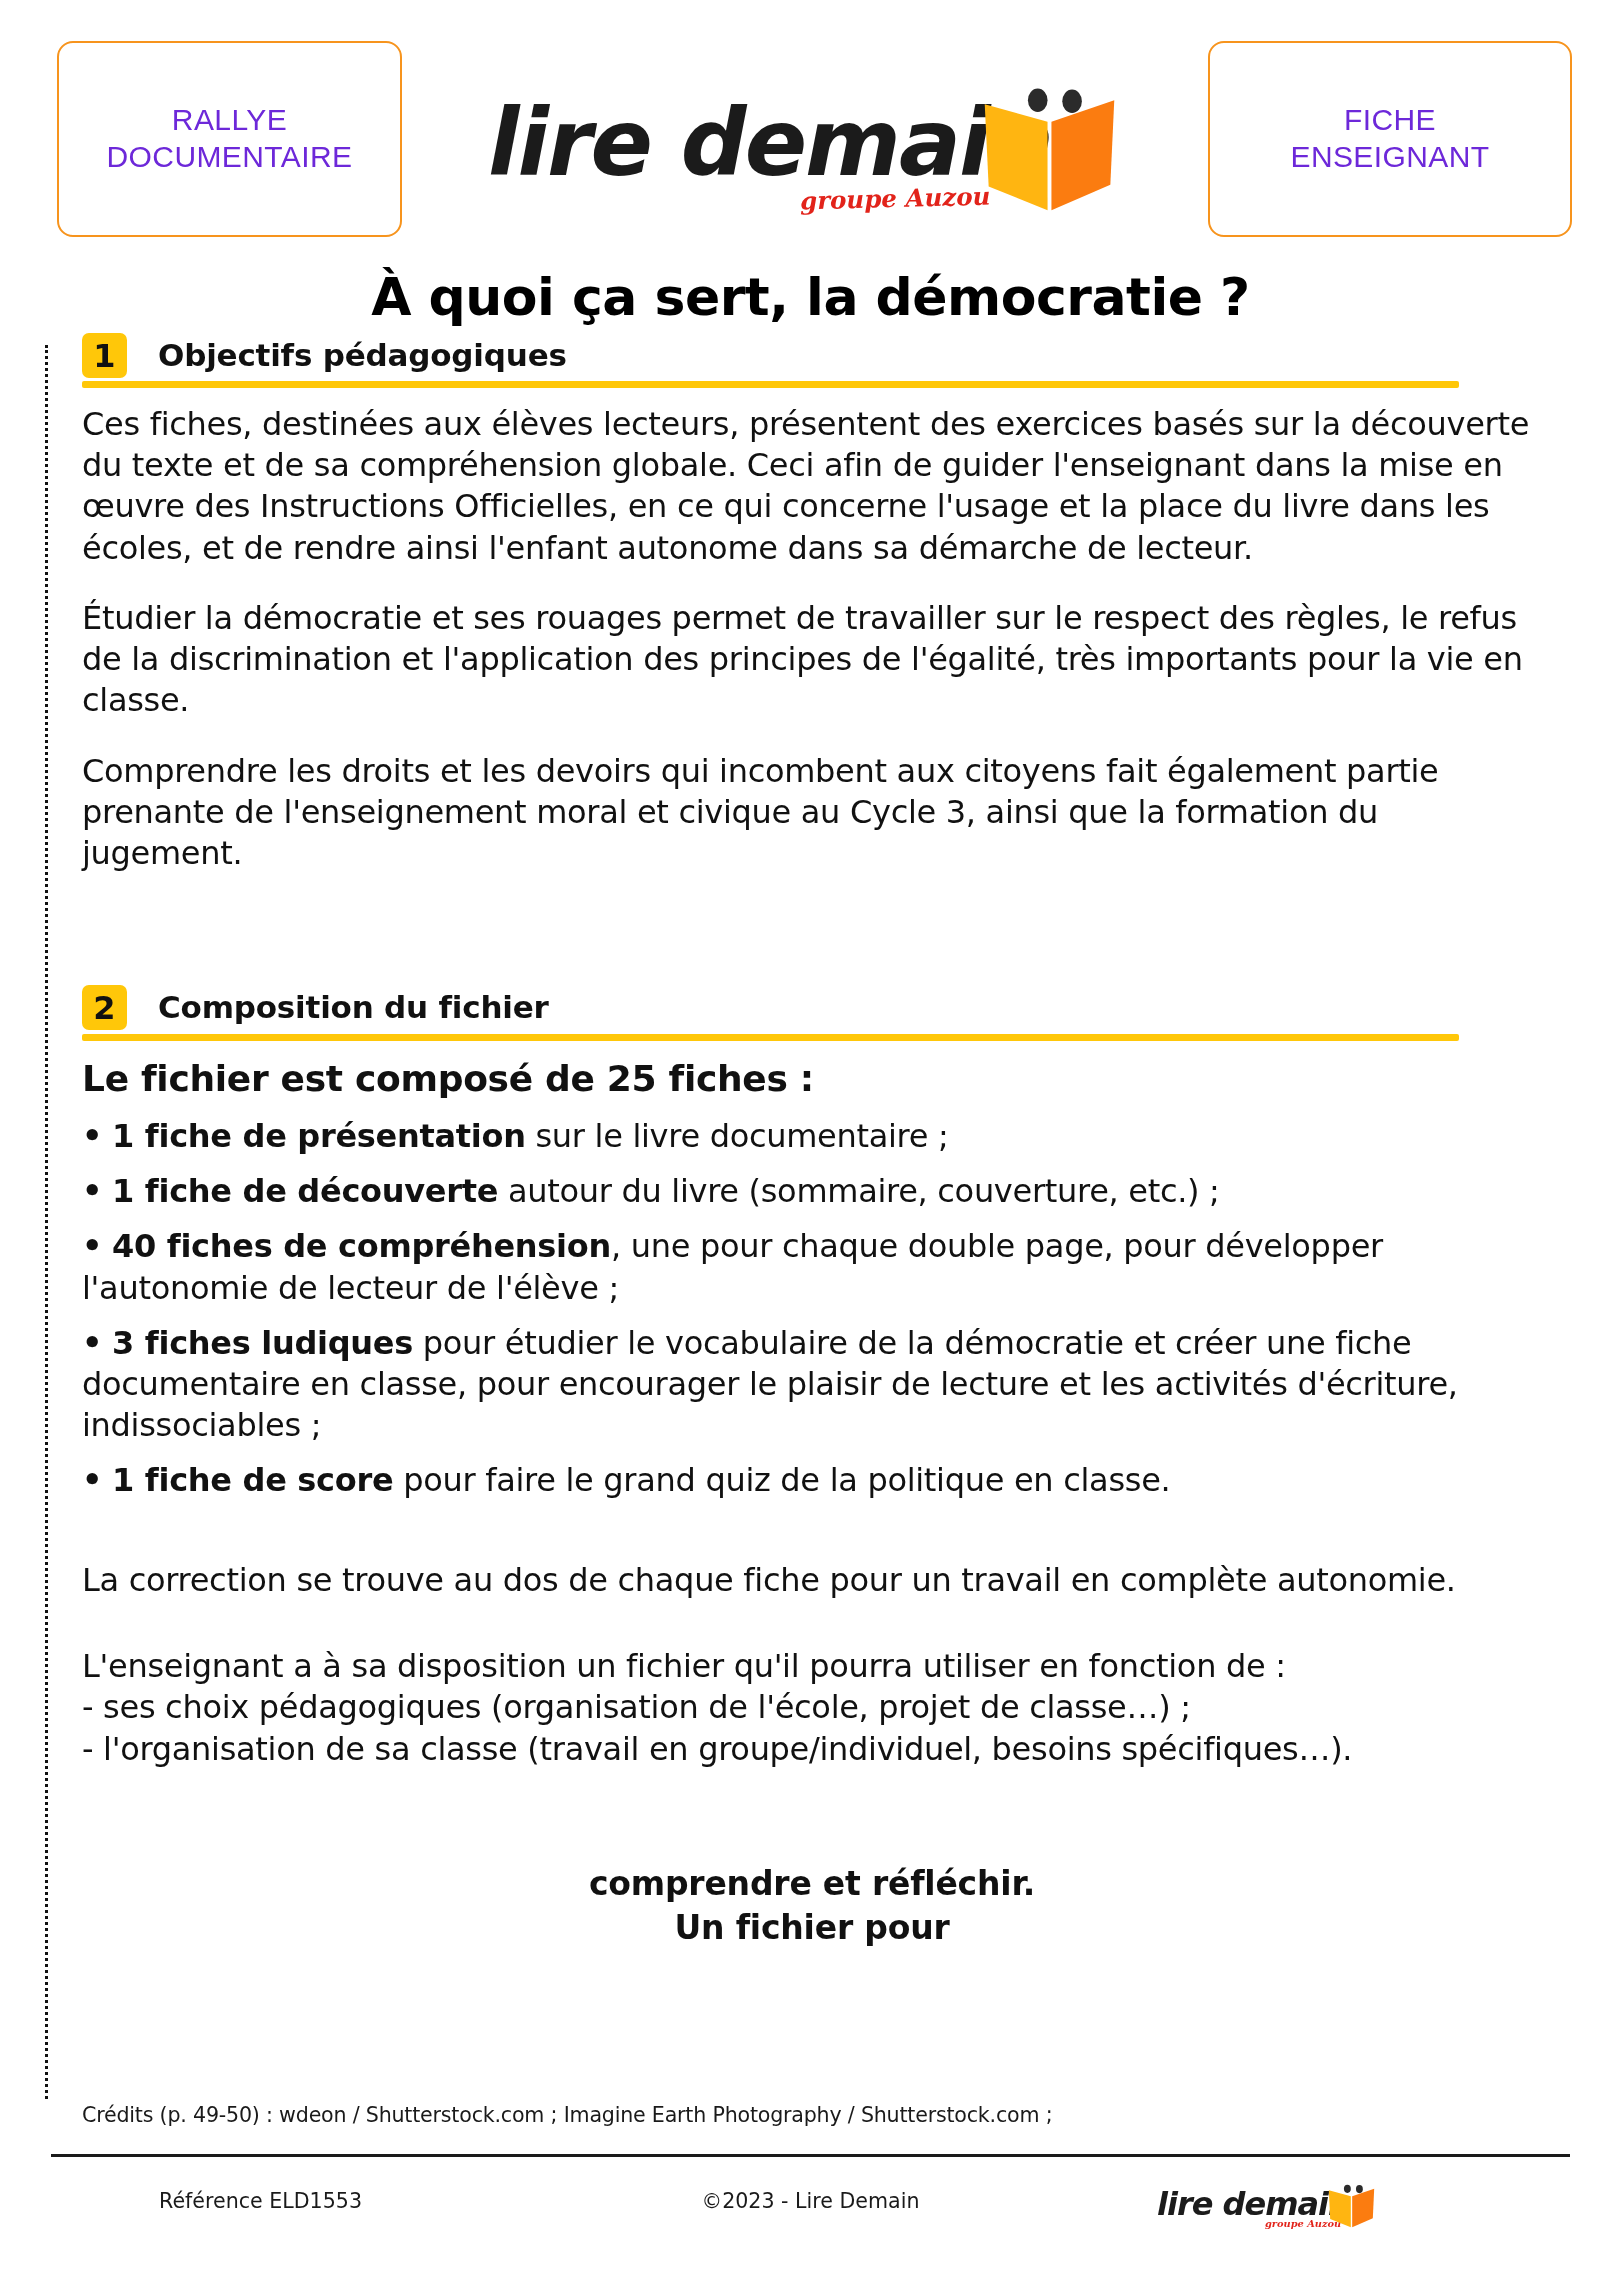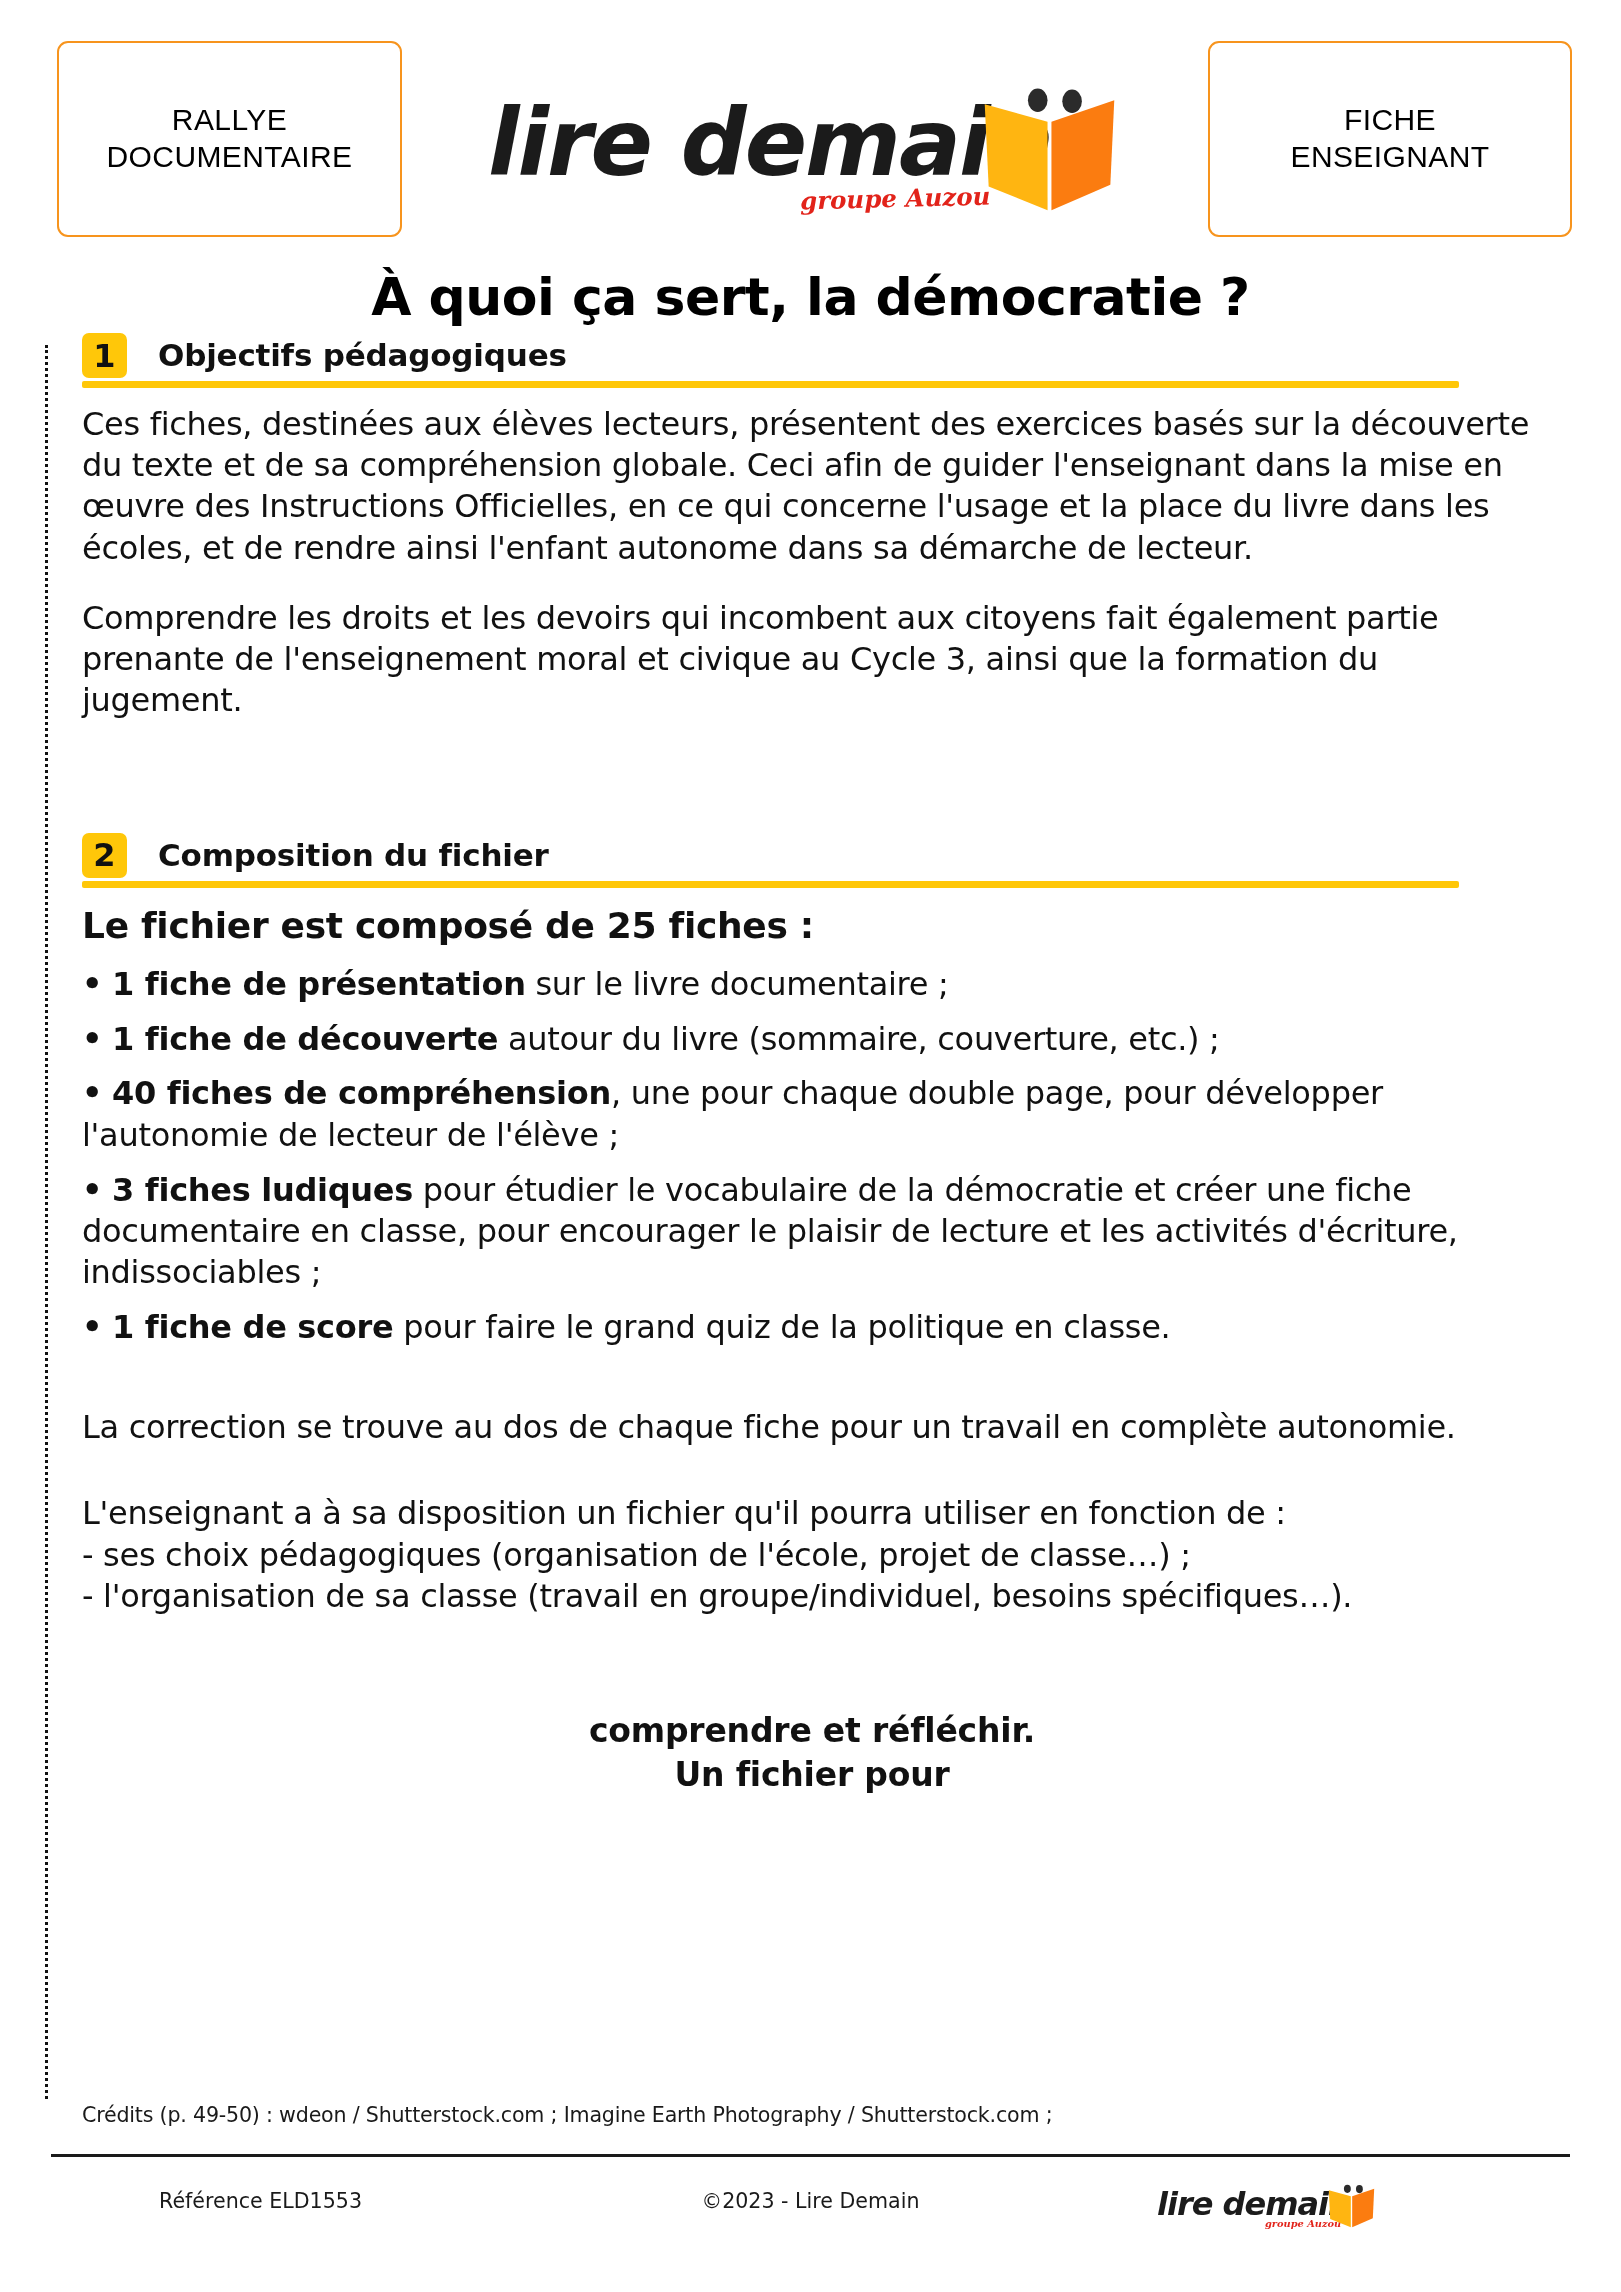--- a/index.html
+++ b/index.html
@@ -36,30 +36,30 @@
     left: 0;
     top: 0;
     width: 1621px;
     height: 260px;
   }
   .tag-box {
     position: absolute;
     top: 41px;
     box-sizing: border-box;
     border: 2.9px solid #F7941D;
-    border-radius: 11px;
+    border-radius: 16px;
     background: #ffffff;
     display: flex;
     align-items: center;
     justify-content: center;
     text-align: center;
     line-height: 1.22;
     font-size: 30px;
     letter-spacing: 0.4px;
-    color: #000000;
+    color: #6d28d9;
   }
   .tag-left  { left: 57px;  width: 345px; height: 196px; }
   .tag-right { left: 1208px; width: 364px; height: 196px; }
 
   .brand {
     position: absolute;
     left: 488px;
     top: 55px;
     width: 647px;
     height: 172px;
@@ -330,20 +330,21 @@
   <div class="content">
 
     <div class="section-head">
       <div class="sec-num">1</div>
       <div class="sec-title">Objectifs pédagogiques</div>
       <div class="sec-rule"></div>
     </div>
 
     <div class="body-block">
       <p class="para">Ces fiches, destinées aux élèves lecteurs, présentent des exercices basés sur la découverte du texte et de sa compréhension globale. Ceci afin de guider l'enseignant dans la mise en œuvre des Instructions Officielles, en ce qui concerne l'usage et la place du livre dans les écoles, et de rendre ainsi l'enfant autonome dans sa démarche de lecteur.</p>
+      <p class="para">Étudier la démocratie et ses rouages permet de travailler sur le respect des règles, le refus de la discrimination et l'application des principes de l'égalité, très importants pour la vie en classe.</p>
       <p class="para">Comprendre les droits et les devoirs qui incombent aux citoyens fait également partie prenante de l'enseignement moral et civique au Cycle 3, ainsi que la formation du jugement.</p>
     </div>
 
     <div class="gap-lg"></div>
 
     <div class="section-head">
       <div class="sec-num">2</div>
       <div class="sec-title">Composition du fichier</div>
       <div class="sec-rule"></div>
     </div>

